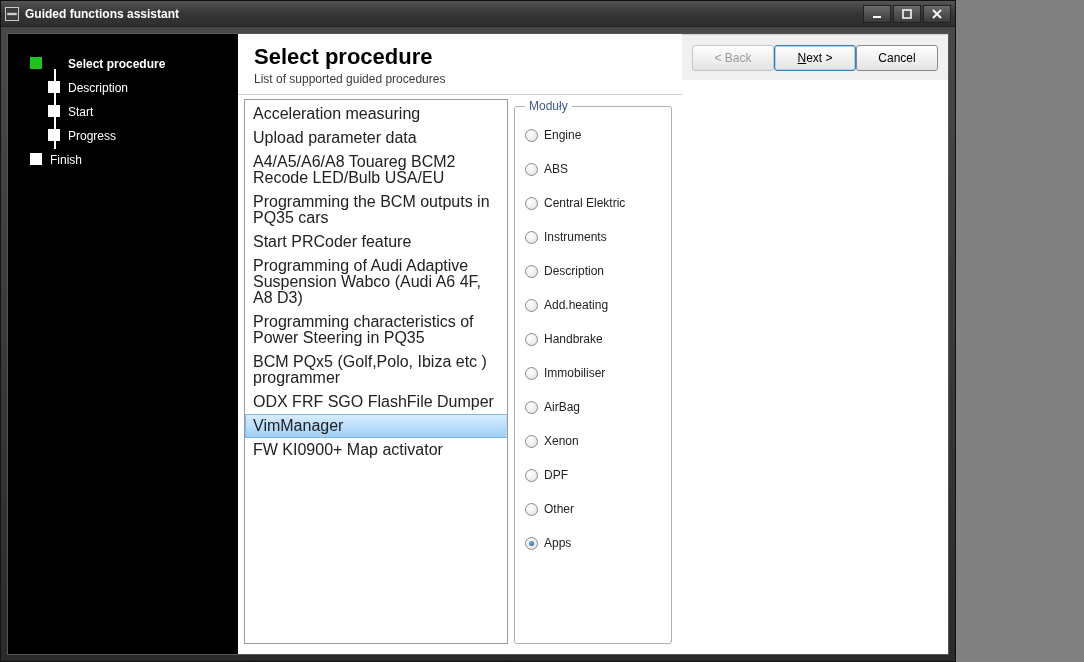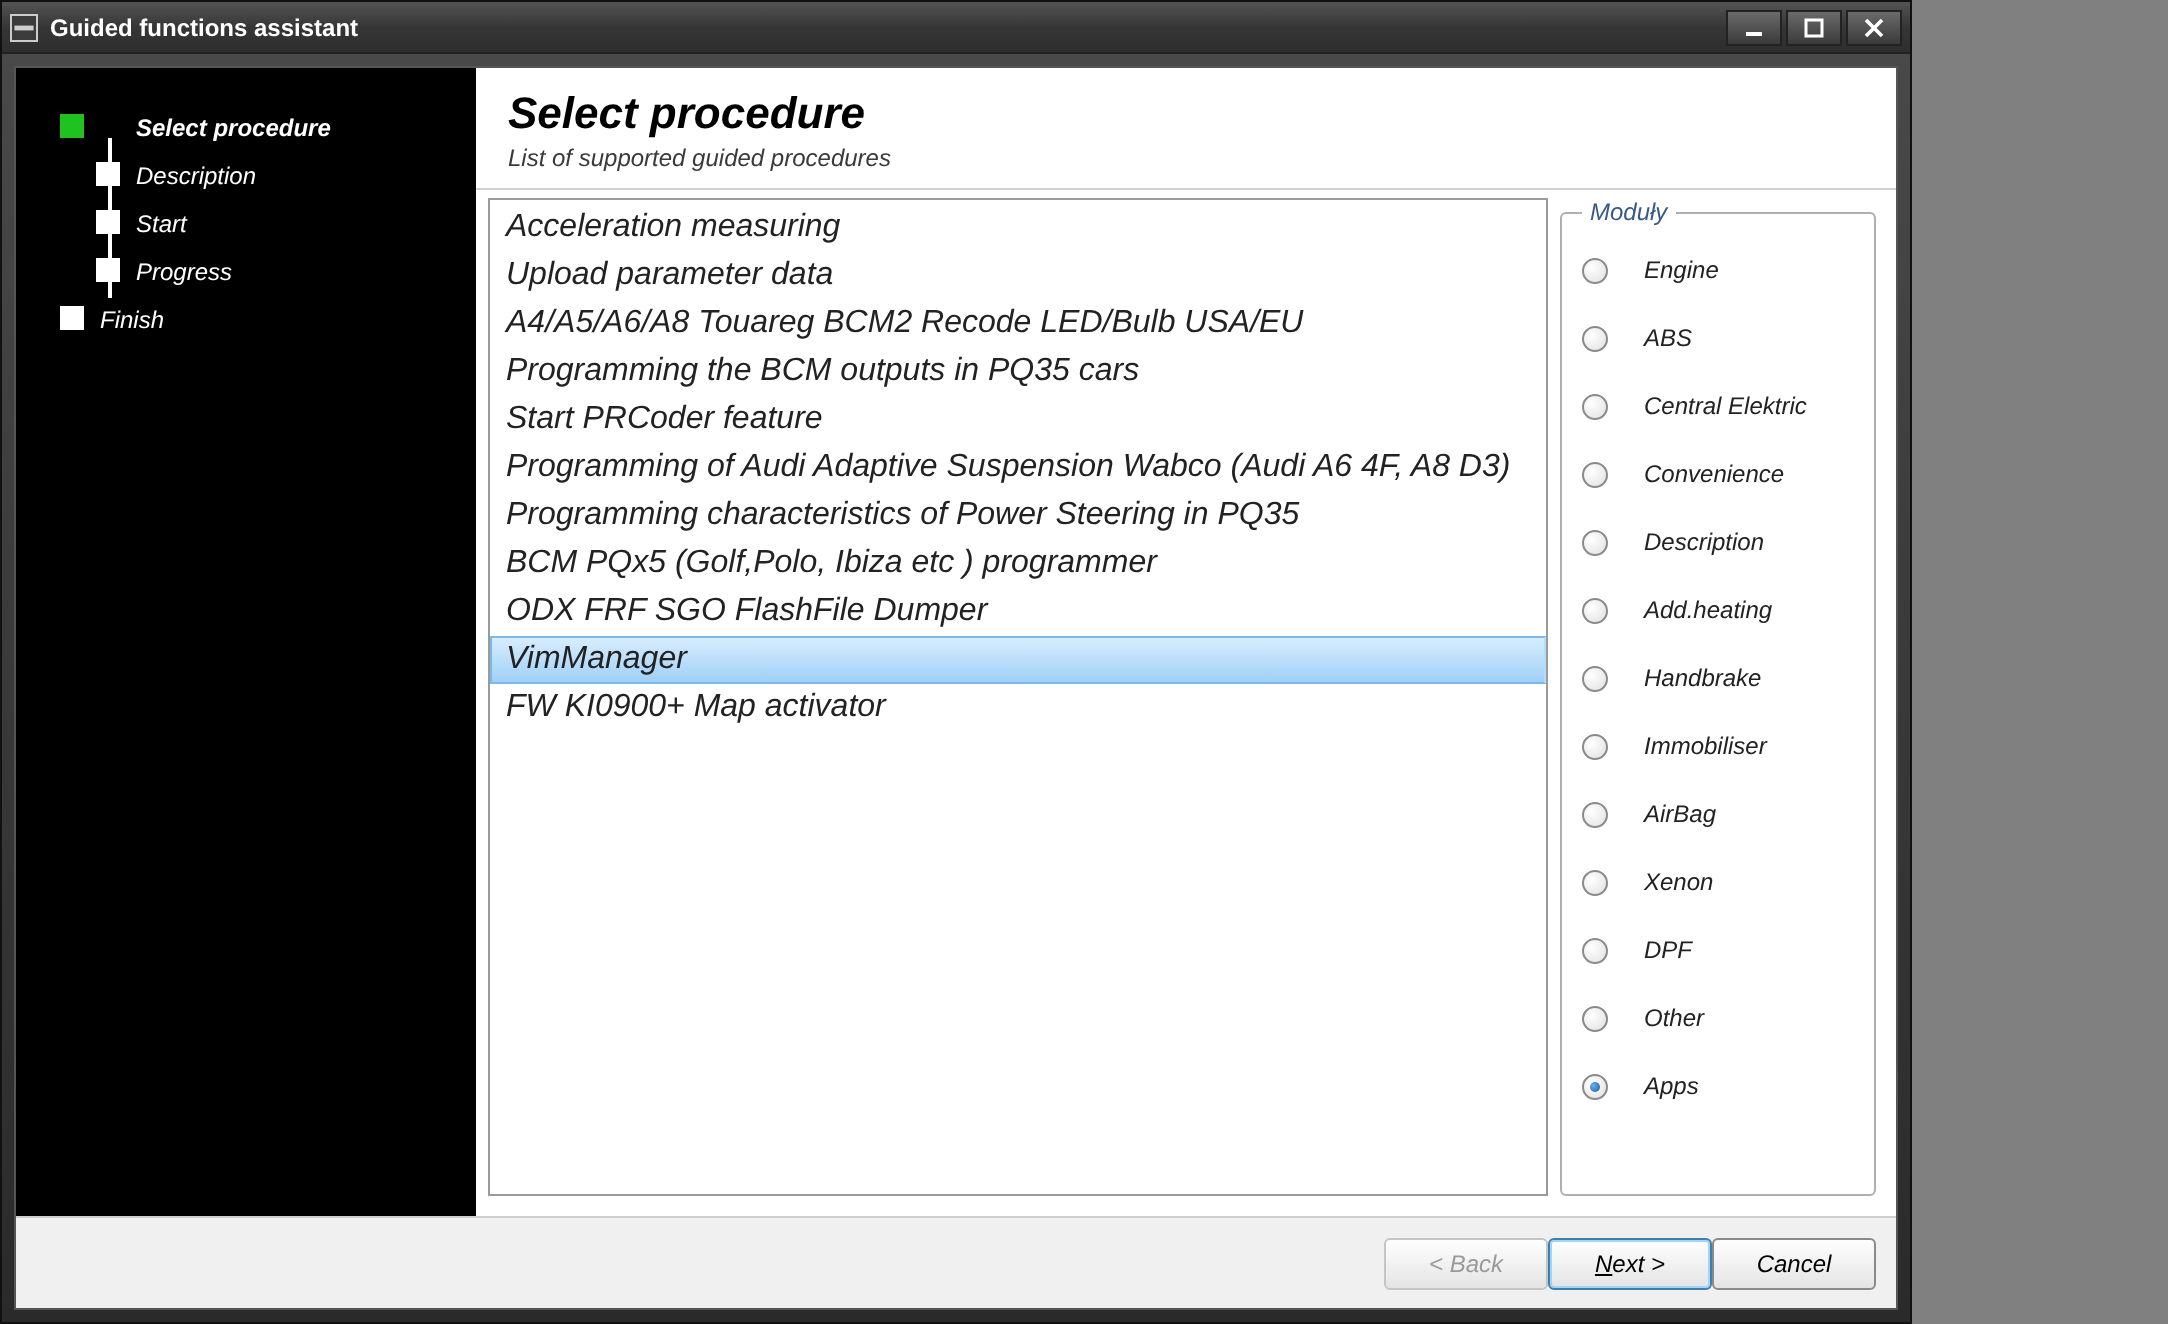--- a/index.html
+++ b/index.html
@@ -61,23 +61,22 @@
     justify-content: center;
     font-size: 11px;
     cursor: pointer;
   }
   .win-btn svg { width: 12px; height: 12px; }
   .content {
     flex: 1;
     margin: 6px;
     background: #fff;
     display: flex;
-    flex-direction: column;
+    flex-direction: row;
     border: 1px solid #555;
-    font-style: italic;
   }
   .upper {
     display: flex;
     flex: 1;
     min-height: 0;
   }
   .sidebar {
     width: 230px;
     background: #000;
     color: #fff;
@@ -186,21 +185,21 @@
   }
   fieldset.modules legend {
     font-size: 12px;
     color: #3a5a8a;
     padding: 0 4px;
   }
   .radio-row {
     display: flex;
     align-items: center;
     height: 28px;
-    gap: 18px;
+    gap: 6px;
     margin-bottom: 6px;
   }
   .radio {
     width: 13px;
     height: 13px;
     border-radius: 50%;
     border: 1px solid #8a8a8a;
     background: radial-gradient(circle at 35% 35%, #fff, #e0e0e0);
     display: flex;
     align-items: center;
@@ -338,21 +337,21 @@
                   <div class="radio-row">
                     <div class="radio"></div>
                     <span class="radio-label">ABS</span>
                   </div>
                   <div class="radio-row">
                     <div class="radio"></div>
                     <span class="radio-label">Central Elektric</span>
                   </div>
                   <div class="radio-row">
                     <div class="radio"></div>
-                    <span class="radio-label">Convenience</span>
+                    <span class="radio-label">Instruments</span>
                   </div>
                   <div class="radio-row">
                     <div class="radio"></div>
                     <span class="radio-label">Description</span>
                   </div>
                   <div class="radio-row">
                     <div class="radio"></div>
                     <span class="radio-label">Add.heating</span>
                   </div>
                   <div class="radio-row">

